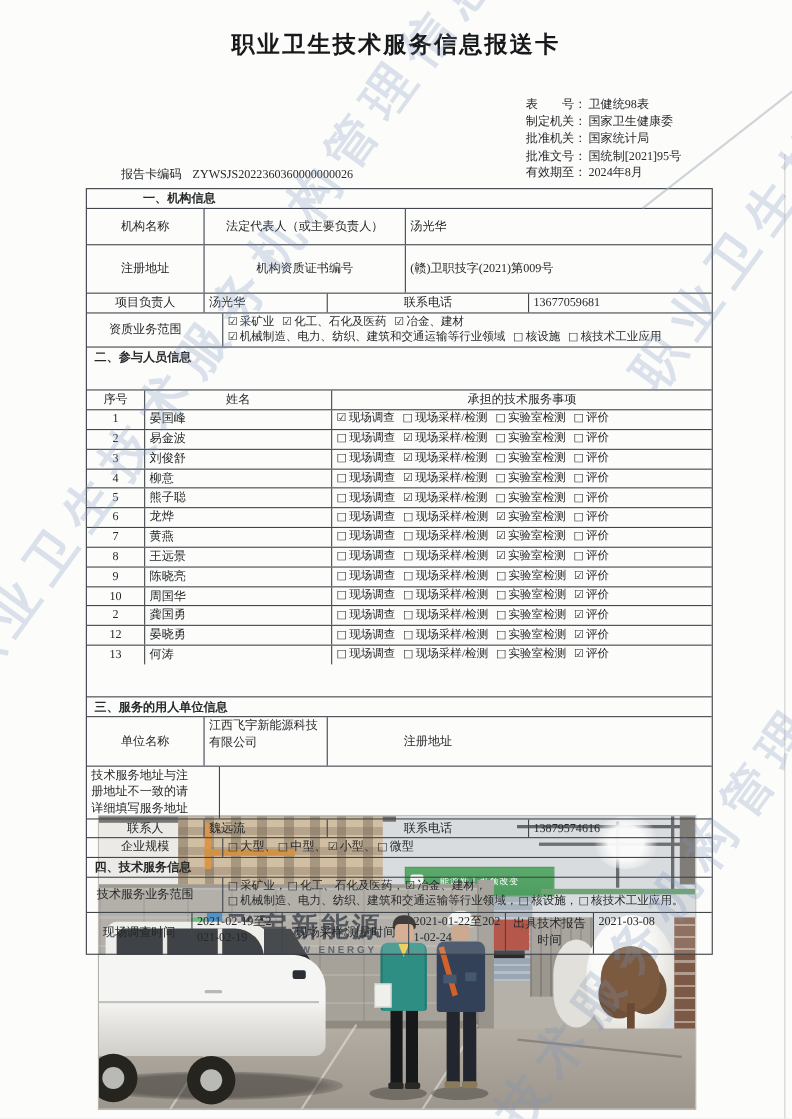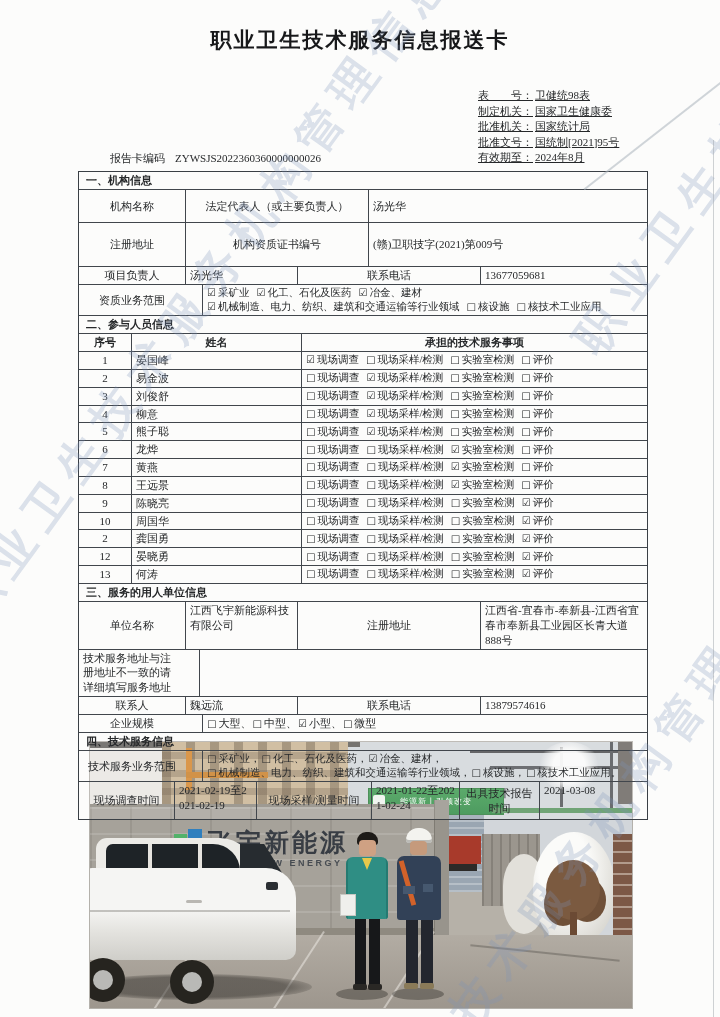--- a/index.html
+++ b/index.html
@@ -10,21 +10,21 @@
       color:rgba(122,148,184,0.26);transform:rotate(-54deg);transform-origin:left top;
       pointer-events:none;z-index:6;}
   .edge-line{position:absolute;top:140px;bottom:0;right:6px;width:1px;background:rgba(160,165,172,.5);z-index:7;}
   .fold{position:absolute;right:-34px;top:130px;width:190px;height:2px;background:rgba(170,178,188,.55);
         transform:rotate(-38deg);z-index:7;}
   
   .title{position:absolute;left:0;right:0;top:26px;text-align:center;font-size:21px;font-weight:700;
          letter-spacing:2px;color:#17181a;}
   .year{position:absolute;left:0;right:0;top:64px;text-align:center;font-size:11px;color:#2b2d2f;}
   .meta{position:absolute;left:478px;top:88px;line-height:15.5px;}
-  .meta .mrow{display:flex;text-decoration:underline;}
+  .meta .mrow{display:flex;}
   .meta .ml{white-space:pre;}
   .meta .mv{margin-left:2px;}
   .code-line{position:absolute;left:110px;top:151px;}
   .code-line .cl{margin-right:10px;}
   
   .tbl{position:absolute;left:78px;top:171px;width:570px;border:1.6px solid #3a3f45;z-index:2;
        box-sizing:border-box;background:rgba(255,255,255,.15);}
   .trow{display:flex;align-items:stretch;box-sizing:border-box;}
   .trow + .trow{border-top:1px solid #41464c;}
   .cell{box-sizing:border-box;border-left:1px solid #41464c;padding:1px 4px;display:flex;
@@ -174,21 +174,21 @@
         <span class="mv">2024年8月</span>
       </div>
   </div>
 
   <div class="code-line">
     <span class="cl">报告卡编码</span><span>ZYWSJS2022360360000000026</span>
   </div>
 
   <div class="tbl">
 
-    <div class="trow sech" style="min-height:14px;">一、机构信息</div>
+    <div class="trow sech" style="min-height:14px;margin-left:44px;">一、机构信息</div>
     <div class="trow" style="min-height:33px;">
       <div class="cell w-l1">机构名称</div>
       <div class="cell w-l2">法定代表人（或主要负责人）</div>
       <div class="cell grow val">汤光华</div>
     </div>
     <div class="trow" style="min-height:44px;">
       <div class="cell w-l1">注册地址</div>
       <div class="cell w-l2">机构资质证书编号</div>
       <div class="cell grow val">(赣)卫职技字(2021)第009号</div>
     </div>
@@ -204,21 +204,21 @@
           <span class="cbi"><span class="cb">☑</span><span>采矿业</span></span>
           <span class="cbi"><span class="cb">☑</span><span>化工、石化及医药</span></span>
           <span class="cbi"><span class="cb">☑</span><span>冶金、建材</span></span>
           <span class="cbi"><span class="cb">☑</span><span>机械制造、电力、纺织、建筑和交通运输等行业领域</span></span>
           <span class="cbi"><span class="cb">□</span><span>核设施</span></span>
           <span class="cbi"><span class="cb">□</span><span>核技术工业应用</span></span>
         </div>
     </div>
 
     <div class="trow sech" style="min-height:15px;">二、参与人员信息</div>
-    <div class="trow" style="min-height:15px;font-weight:700;">
+    <div class="trow" style="min-height:15px;font-weight:400;margin-top:21px;">
       <div class="cell w-no">序号</div>
       <div class="cell w-nm">姓名</div>
       <div class="cell grow">承担的技术服务事项</div>
     </div>
 
     <div class="trow" style="min-height:15px;">
       <div class="cell w-no pno">1</div>
       <div class="cell w-nm val pname">晏国峰</div>
       <div class="cell grow val psvc">
           <span class="cbi"><span class="cb">☑</span><span>现场调查</span></span>
@@ -353,26 +353,25 @@
       <div class="cell w-no pno">13</div>
       <div class="cell w-nm val pname">何涛</div>
       <div class="cell grow val psvc">
           <span class="cbi"><span class="cb">□</span><span>现场调查</span></span>
           <span class="cbi"><span class="cb">□</span><span>现场采样/检测</span></span>
           <span class="cbi"><span class="cb">□</span><span>实验室检测</span></span>
           <span class="cbi"><span class="cb">☑</span><span>评价</span></span>
         </div>
     </div>
 
-    <div class="trow sech" style="min-height:15px;">三、服务的用人单位信息</div>
+    <div class="trow sech" style="min-height:15px;margin-top:29px;">三、服务的用人单位信息</div>
     <div class="trow" style="min-height:45px;">
       <div class="cell w-l1">单位名称</div>
       <div class="cell w-v1 val" style="align-items:flex-start;">江西飞宇新能源科技有限公司</div>
       <div class="cell w-l2">注册地址</div>
-      <div class="cell grow val" style="align-items:flex-start;">江西省-宜春市-奉新县-江西省宜春市奉新县工业园区长青大道888号</div>
     </div>
     <div class="trow" style="min-height:35px;gap:14px;">
       <div class="cell w-l1 val">技术服务地址与注册地址不一致的请详细填写服务地址</div>
       <div class="cell grow val"></div>
     </div>
     <div class="trow" style="min-height:15px;">
       <div class="cell w-l1">联系人</div>
       <div class="cell w-v1 val">魏远流</div>
       <div class="cell w-l2">联系电话</div>
       <div class="cell grow val">13879574616</div>

